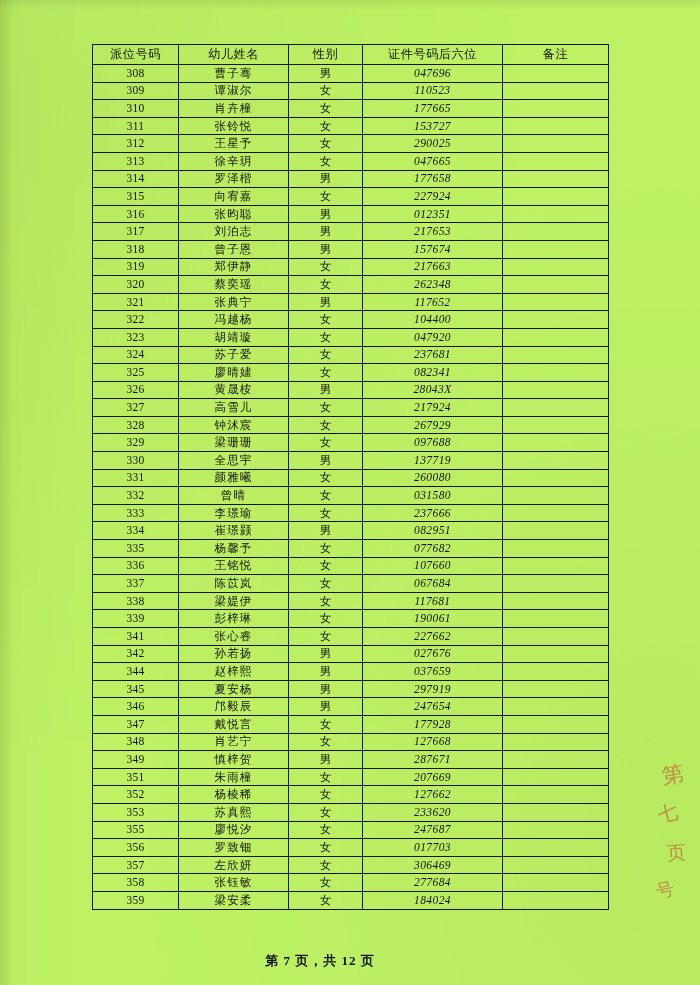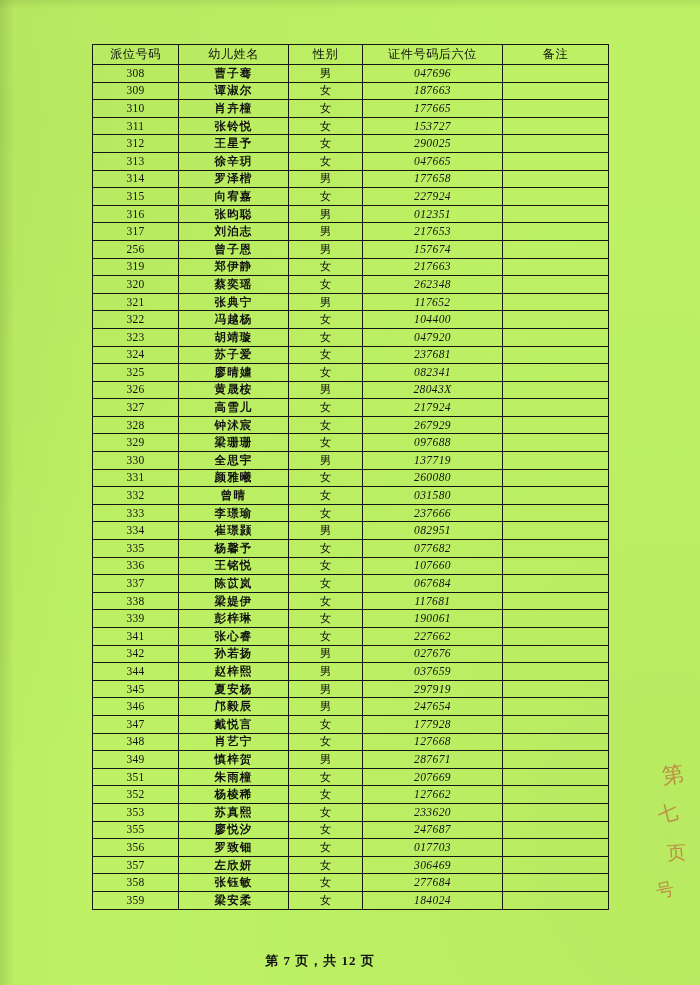--- a/index.html
+++ b/index.html
@@ -60,21 +60,21 @@
     font-weight: normal;
     letter-spacing: 0.5px;
   }
   col.c-code { width: 86px; }
   col.c-name { width: 110px; }
   col.c-sex  { width: 74px; }
   col.c-id   { width: 140px; }
   col.c-note { width: 106px; }
 
   td.code-cell { font-size: 11.5px; letter-spacing: 0.3px; }
-  td.name-cell { font-size: 12px; letter-spacing: 1.2px; font-weight: bold; }
+  td.name-cell { font-size: 12px; letter-spacing: 1.2px; }
   td.sex-cell  { font-size: 11.5px; }
   td.id-cell   { font-size: 11.5px; letter-spacing: 0.4px; font-style: italic; }
   td.note-cell { }
 
   .footer {
     position: absolute;
     left: 0;
     top: 952px;
     width: 640px;
     text-align: center;
@@ -143,21 +143,21 @@
             <td class="code-cell">308</td>
             <td class="name-cell">曹子骞</td>
             <td class="sex-cell">男</td>
             <td class="id-cell">047696</td>
             <td class="note-cell"></td>
           </tr>
           <tr>
             <td class="code-cell">309</td>
             <td class="name-cell">谭淑尔</td>
             <td class="sex-cell">女</td>
-            <td class="id-cell">187663</td>
+            <td class="id-cell">110523</td>
             <td class="note-cell"></td>
           </tr>
           <tr>
             <td class="code-cell">310</td>
             <td class="name-cell">肖卉橦</td>
             <td class="sex-cell">女</td>
             <td class="id-cell">177665</td>
             <td class="note-cell"></td>
           </tr>
           <tr>
@@ -203,21 +203,21 @@
             <td class="note-cell"></td>
           </tr>
           <tr>
             <td class="code-cell">317</td>
             <td class="name-cell">刘泊志</td>
             <td class="sex-cell">男</td>
             <td class="id-cell">217653</td>
             <td class="note-cell"></td>
           </tr>
           <tr>
-            <td class="code-cell">256</td>
+            <td class="code-cell">318</td>
             <td class="name-cell">曾子恩</td>
             <td class="sex-cell">男</td>
             <td class="id-cell">157674</td>
             <td class="note-cell"></td>
           </tr>
           <tr>
             <td class="code-cell">319</td>
             <td class="name-cell">郑伊静</td>
             <td class="sex-cell">女</td>
             <td class="id-cell">217663</td>

